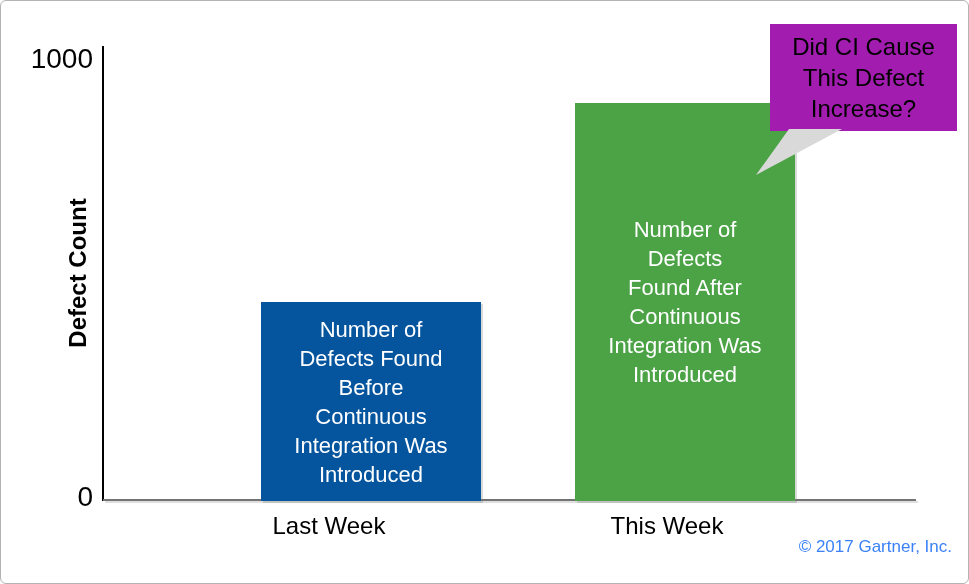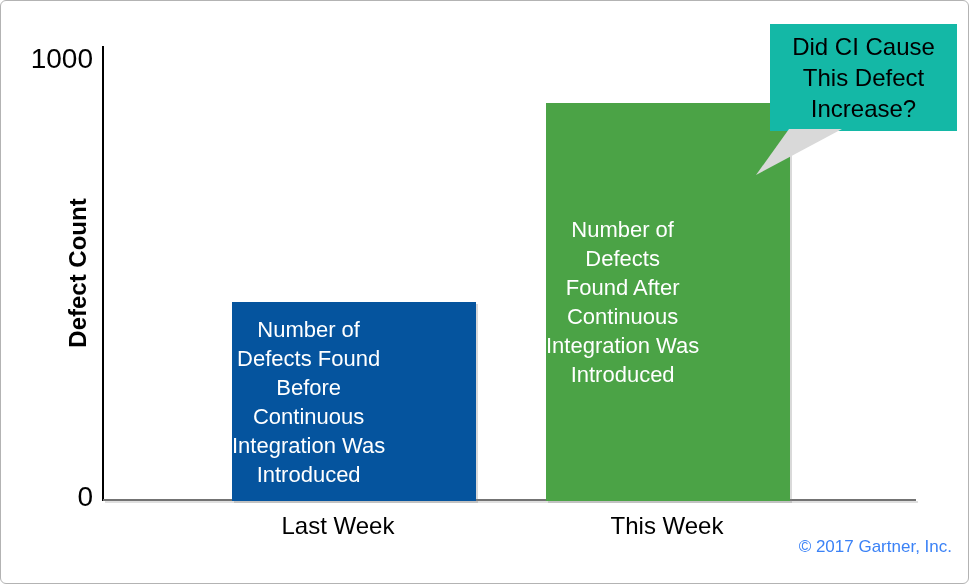--- a/index.html
+++ b/index.html
@@ -41,44 +41,45 @@
   }
   .xaxis {
     position: absolute;
     left: 102px; top: 498px;
     width: 813px; height: 2px;
     background: #737373;
     box-shadow: 2px 2px 0 rgba(128,128,128,0.25);
   }
   .bar {
     position: absolute;
-    width: 244px;
+    width: 220px;
     display: flex;
     align-items: center;
-    justify-content: flex-start;
+    justify-content: center;
     box-shadow: 2px 2px 0 rgba(128,128,128,0.3);
     z-index: 2;
+    margin-left: 29px;
   }
   .bar-0 { left: 231px; }
   .bar-1 { left: 545px; }
   .bar-label {
     color: #ffffff;
     font-size: 22px;
     line-height: 29px;
     text-align: center;
     white-space: pre-line;
   }
   .cat {
     position: absolute;
     top: 511px;
     transform: translateX(-50%);
     font-size: 24px;
     white-space: nowrap;
   }
-  .cat-0 { left: 337px; text-align: right; }
+  .cat-0 { left: 328px; text-align: right; }
   .cat-1 { left: 651px; margin-left: 15px; }
   .callout {
     position: absolute;
     left: 769px; top: 23px;
     width: 187px; height: 107px;
     background: #D9D9D9;
     display: flex;
     align-items: center;
     justify-content: center;
     z-index: 3;
@@ -130,21 +131,21 @@
 Defects
 Found After
 Continuous
 Integration Was
 Introduced</div>
   </div>
 
   <div class="cat cat-0">Last Week</div>
   <div class="cat cat-1">This Week</div>
 
-  <div class="callout" style="background: #14b8a6;">
+  <div class="callout" style="background: #a21caf;">
     <div class="callout-text">Did CI Cause
 This Defect
 Increase?</div>
   </div>
   <svg class="callout-tail" width="100" height="50" viewBox="0 0 100 50">
     <polygon points="38,0 91,0 5,46" fill="#D9D9D9"></polygon>
   </svg>
 
   <div class="footer">© 2017 Gartner, Inc.</div>
 

